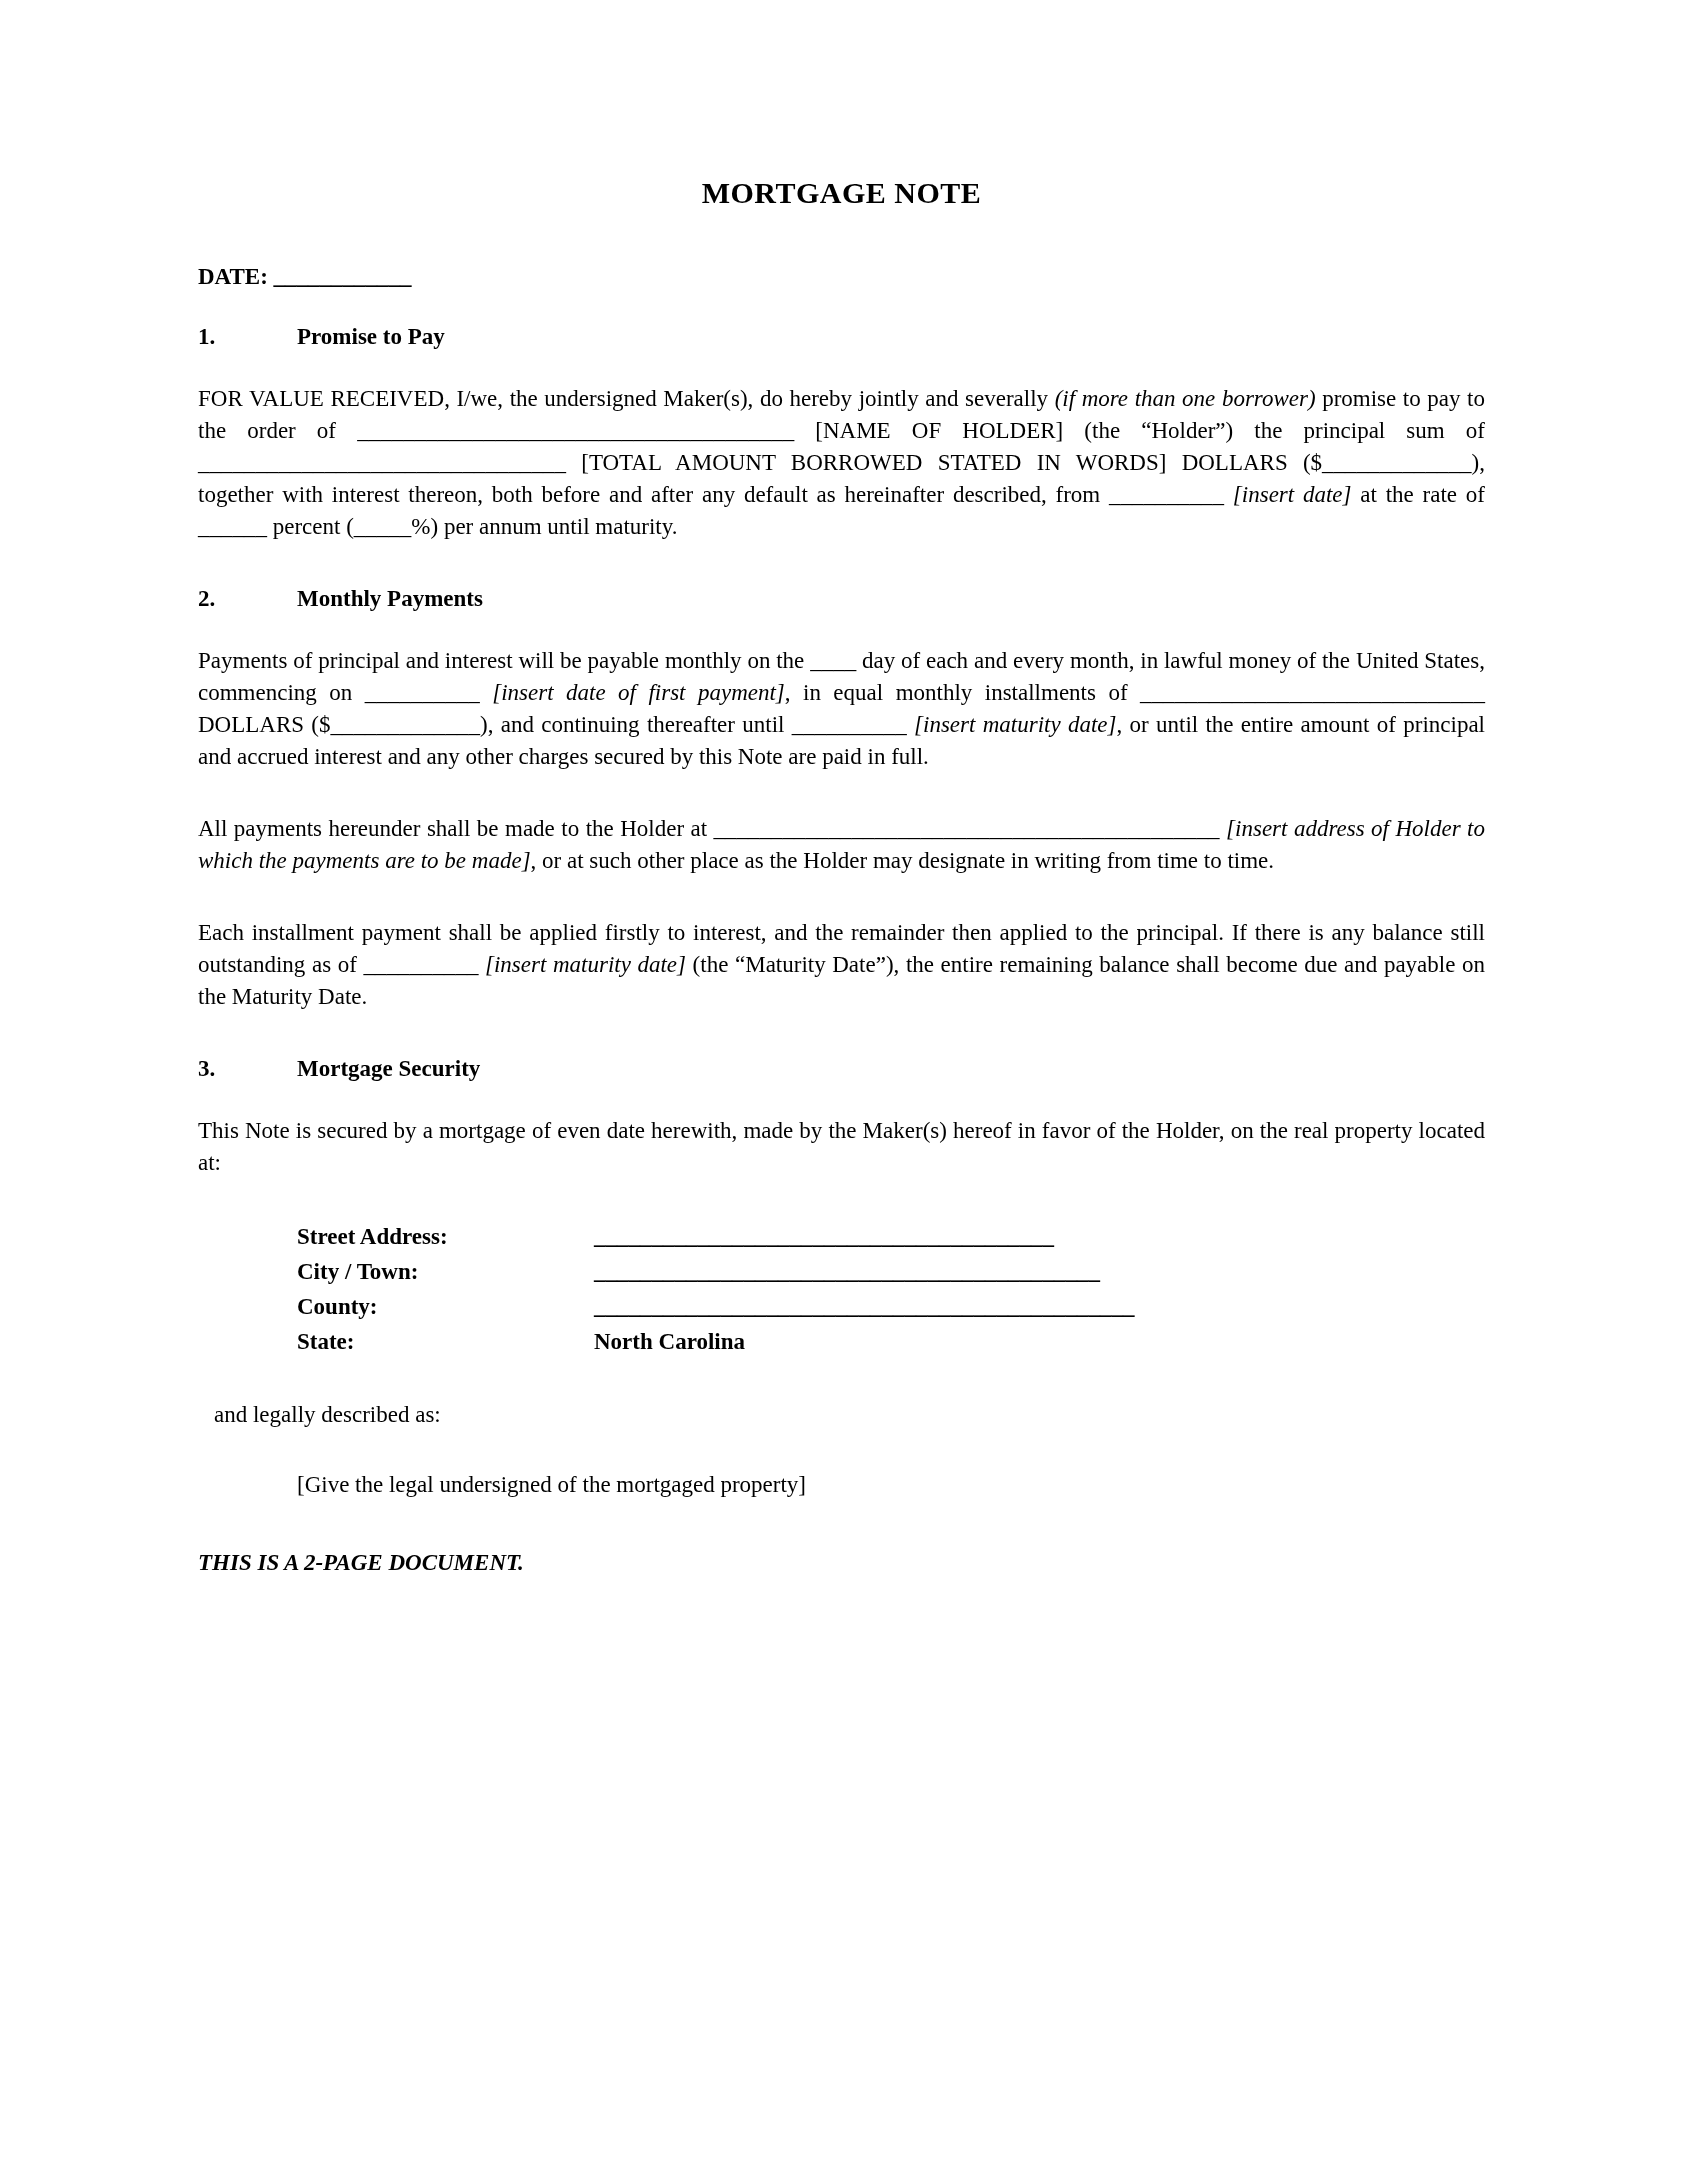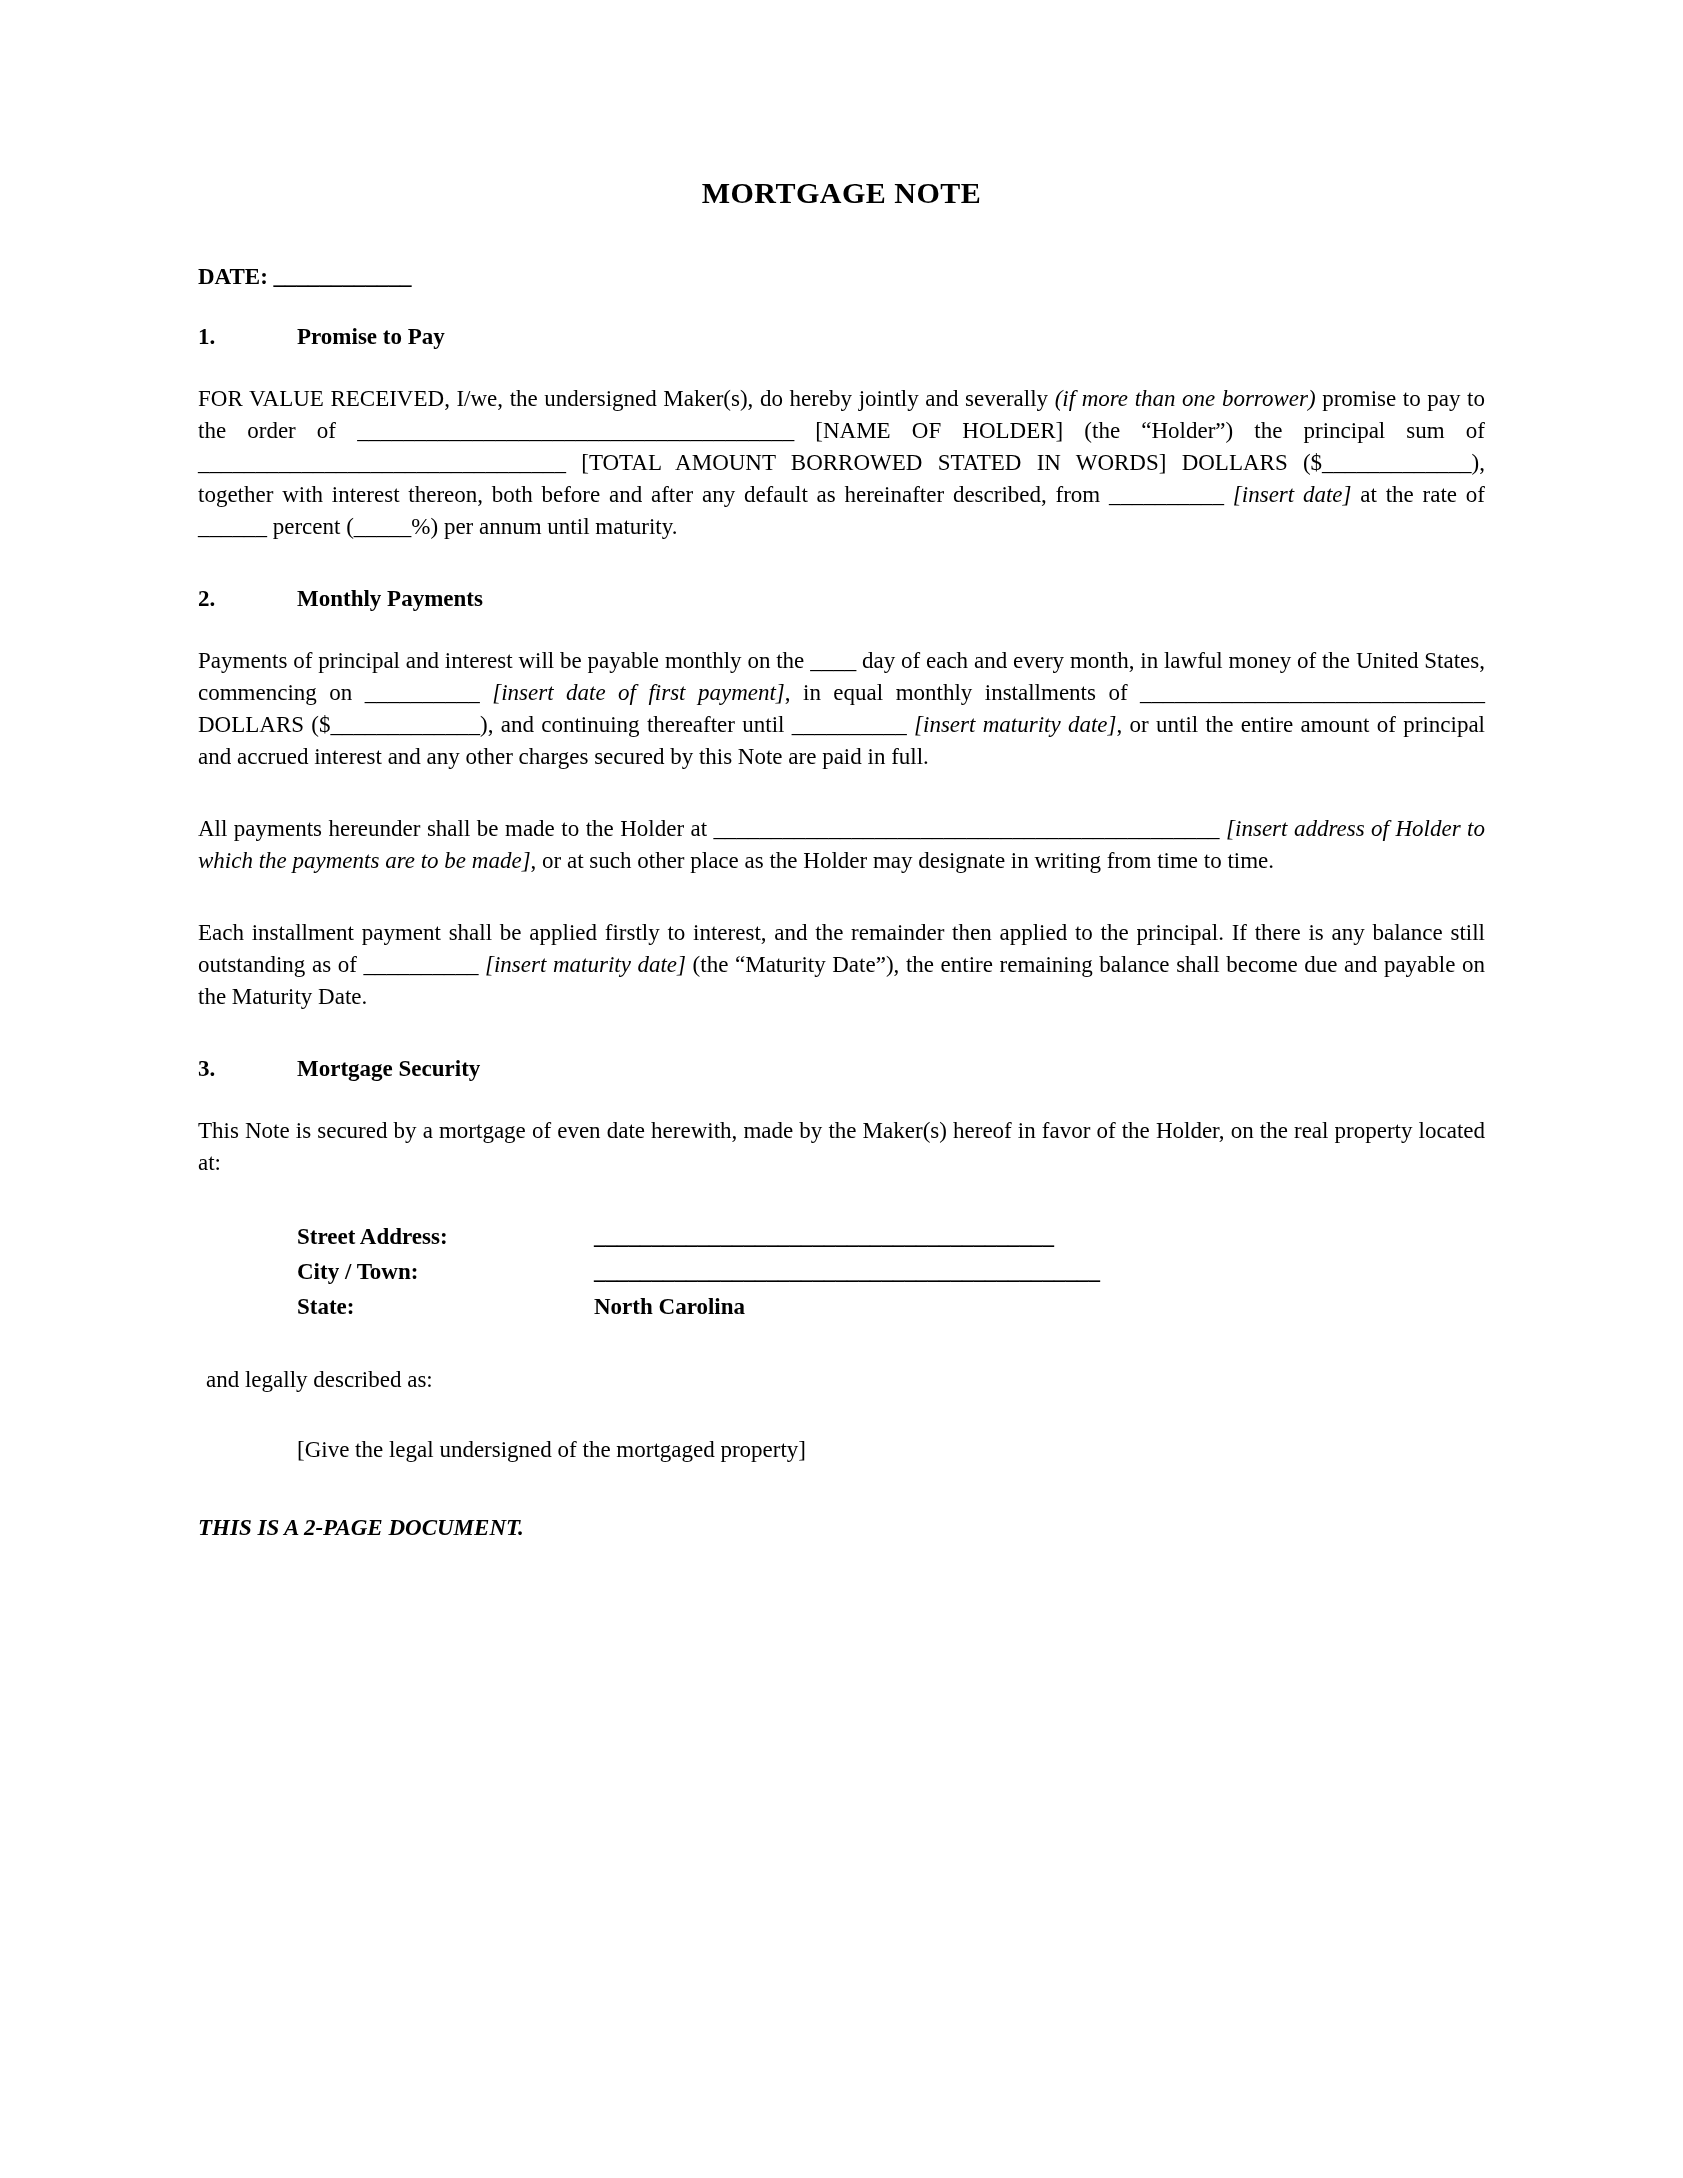--- a/index.html
+++ b/index.html
@@ -57,21 +57,21 @@
   .address-row {
     display: flex;
     line-height: 35px;
     font-weight: bold;
   }
   .address-label {
     width: 297px;
     flex: 0 0 297px;
   }
   .legal-intro {
-    margin: 0 0 38px 8px;
+    margin: 0 0 38px 16px;
     line-height: 32px;
   }
   .legal-placeholder {
     margin: 0 0 46px 99px;
     line-height: 32px;
   }
   .footer-note {
     margin: 32px 0 0 0;
     font-weight: bold;
     line-height: 32px;
@@ -117,20 +117,24 @@
     <div class="address-block">
       <div class="address-row">
         <span class="address-label">Street Address:</span>
         <span>________________________________________</span>
       </div>
       <div class="address-row">
         <span class="address-label">City / Town:</span>
         <span>____________________________________________</span>
       </div>
       <div class="address-row">
+        <span class="address-label">County:</span>
+        <span>_______________________________________________</span>
+      </div>
+      <div class="address-row">
         <span class="address-label">State:</span>
         <span>North Carolina</span>
       </div>
     </div>
 
     <p class="legal-intro">and legally described as:</p>
     <p class="legal-placeholder">[Give the legal undersigned of the mortgaged property]</p>
   </div>
 
   <p class="footer-note">THIS IS A 2-PAGE DOCUMENT.</p>

